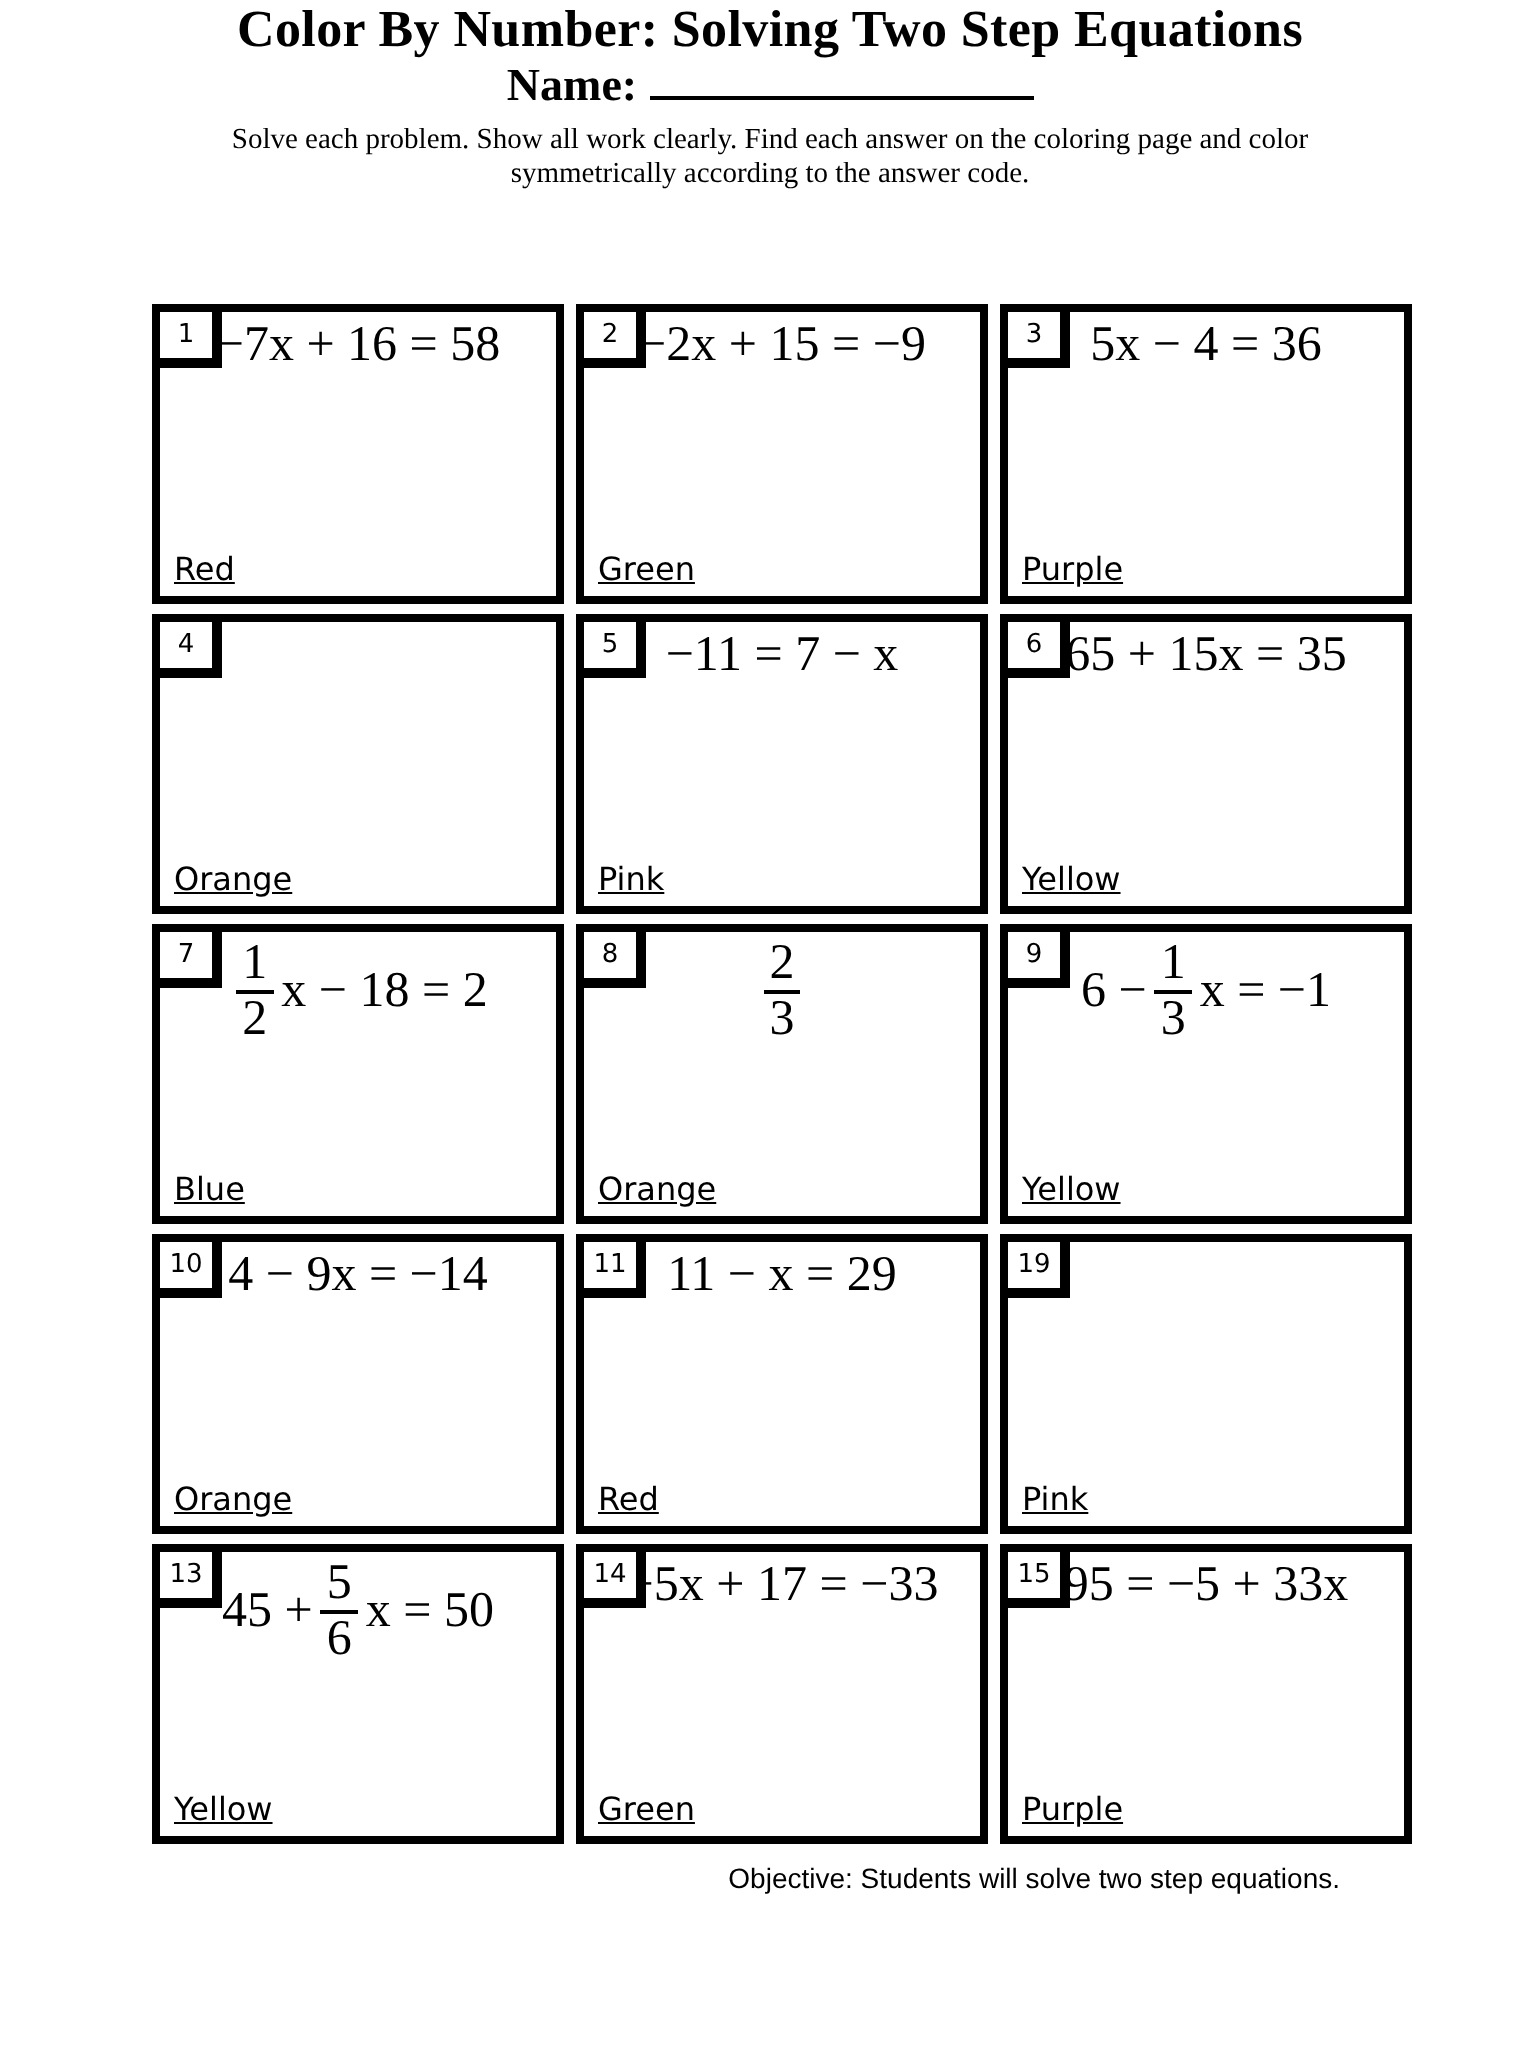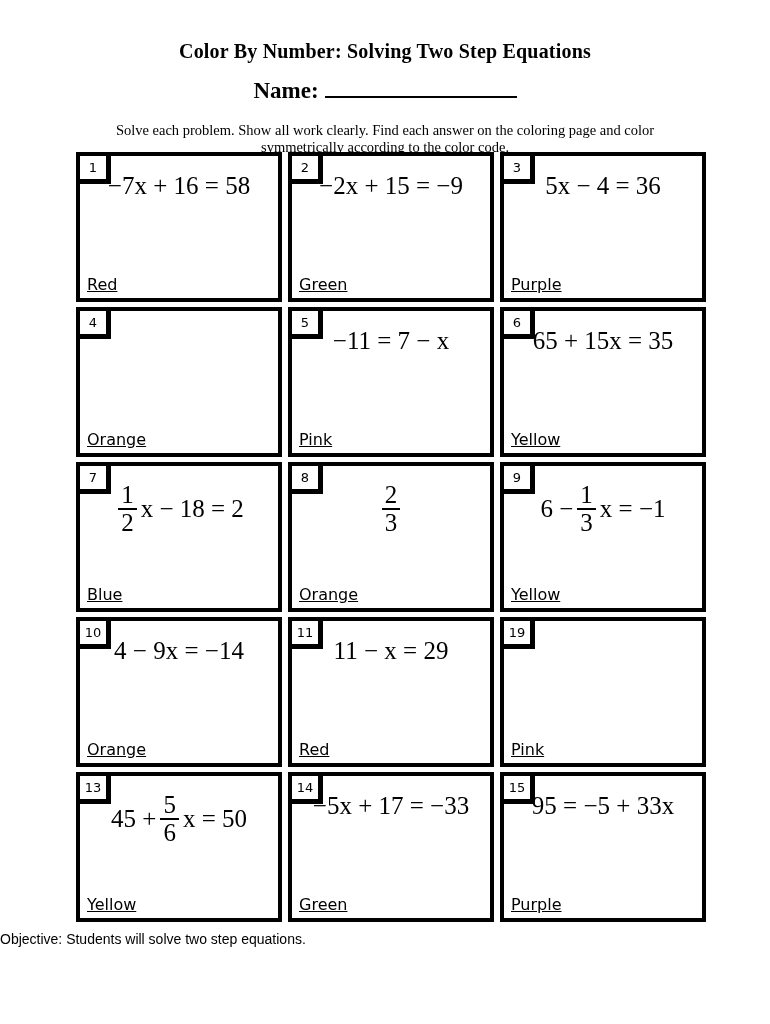--- a/index.html
+++ b/index.html
@@ -7,42 +7,41 @@
   body {
     width:770px; height:1024px;
     font-family:"Liberation Serif", serif;
     color:#000;
     position:relative;
     overflow:hidden;
   }
 
   
   .page-title {
-    padding-top:40px;
     text-align:center;
-    font-size:20px;
+    font-size:26px;
     font-weight:bold;
     letter-spacing:0.2px;
   }
   .name-row {
     text-align:center;
     font-size:23px;
     font-weight:bold;
-    margin-top:15px;
+    margin-top:0;
   }
   .name-line {
     display:inline-block;
     width:192px;
     border-bottom:2px solid #000;
     height:20px;
     margin-left:6px;
     vertical-align:baseline;
   }
   .instructions {
-    margin:18px auto 0;
+    margin:6px auto 0;
     width:640px;
     text-align:center;
     font-size:14.5px;
     line-height:1.18;
   }
 
   
   .grid {
     position:absolute;
     left:76px; top:152px;
@@ -64,21 +63,21 @@
     width:31px; height:28px;
     border-right:5px solid #000;
     border-bottom:5px solid #000;
     background:#fff;
     display:flex; align-items:center; justify-content:center;
     font-family:"DejaVu Sans", sans-serif;
     font-size:13px;
     z-index:2;
   }
   .eq {
-    margin-top:16px;
+    margin-top:3px;
     display:flex;
     justify-content:center;
     align-items:center;
     font-size:25px;
     line-height:1.1;
     white-space:nowrap;
   }
   .frac {
     display:inline-flex;
     flex-direction:column;
@@ -94,38 +93,38 @@
     font-family:"DejaVu Sans", sans-serif;
     font-size:16px;
     text-decoration:underline;
   }
 
   
   .footer {
     position:absolute;
     top:930px; left:0;
     width:670px;
-    text-align:left;
+    text-align:right;
     font-family:"Liberation Sans", sans-serif;
     font-size:14px;
     line-height:1.3;
   }
 </style>
 </head>
 <body>
 
 <div class="page-title">Color By Number: Solving Two Step Equations</div>
 
 <div class="name-row">
   <span>Name:</span><span class="name-line"></span>
 </div>
 
 <div class="instructions">
   <div>Solve each problem.  Show all work clearly.  Find each answer on the coloring page and color</div>
-  <div>symmetrically according to the color code.</div>
+  <div>symmetrically according to the answer code.</div>
 </div>
 
 <div class="grid">
   <div class="cell">
     <div class="badge">
       <span>1</span>
     </div>
     <div class="eq">
       <span>−7x + 16 = 58</span>
 

